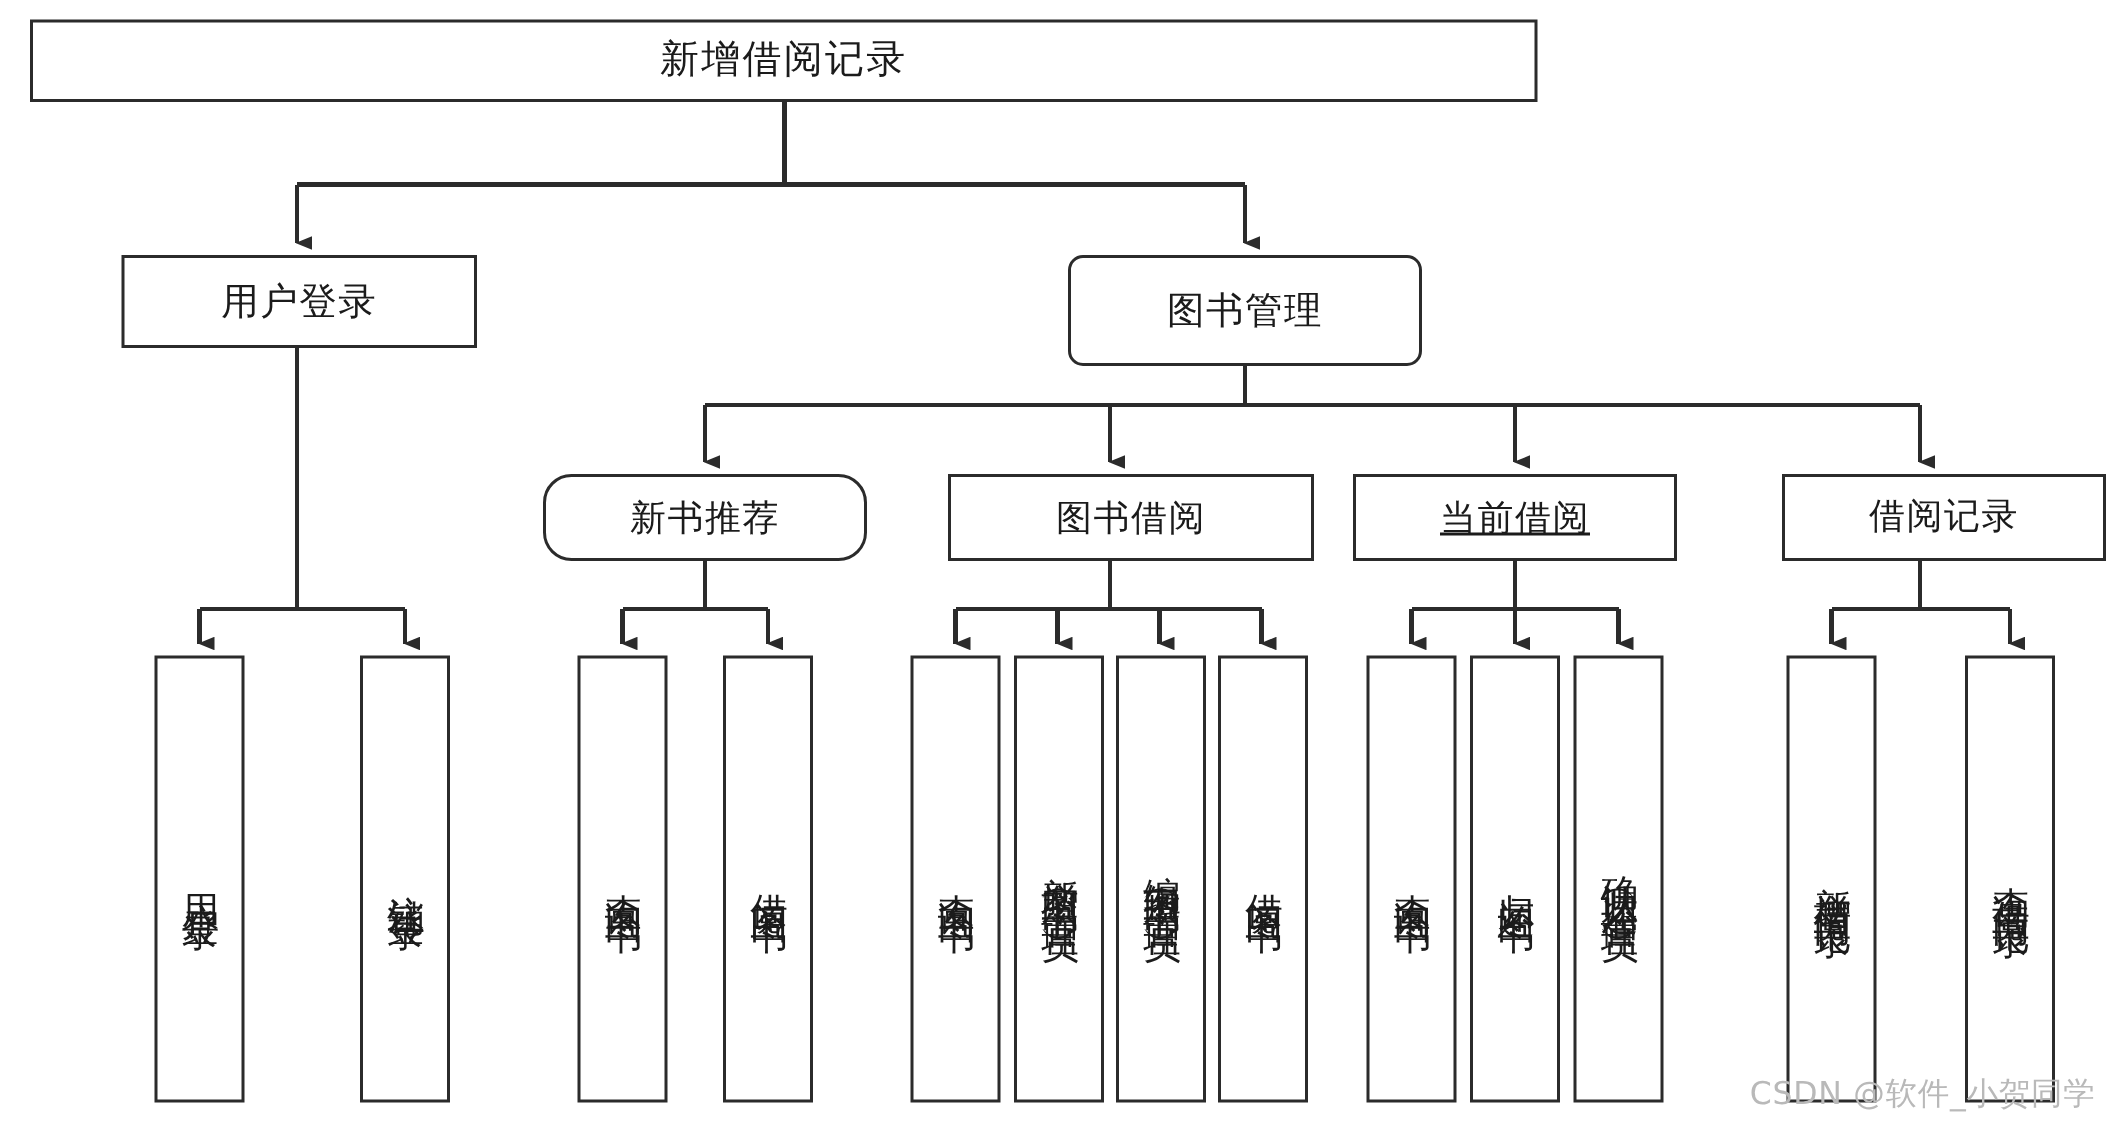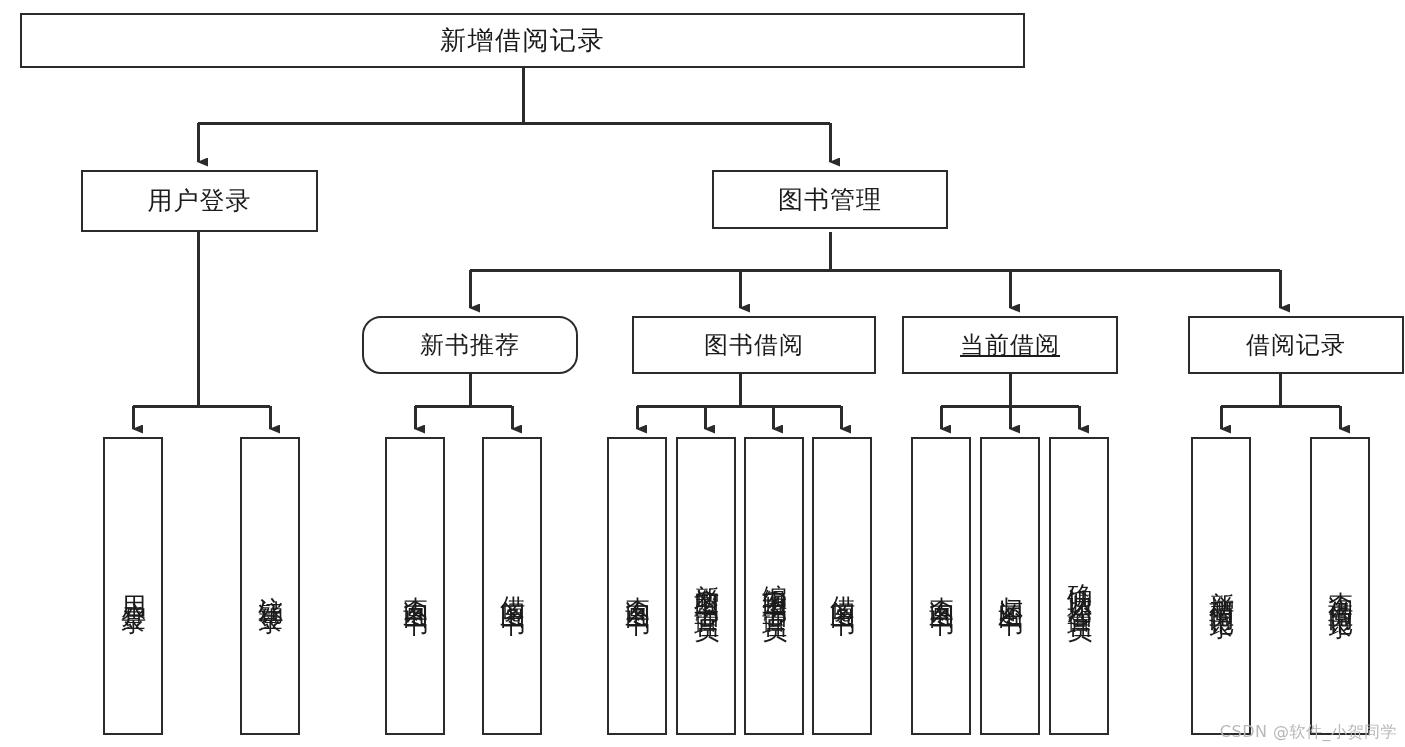--- a/index.html
+++ b/index.html
@@ -67,21 +67,21 @@
     text-orientation: upright;
     font-size: 25px;
     line-height: 1.05;
     letter-spacing: 5px;
     white-space: nowrap;
   }
   .watermark {
     position: absolute;
     right: 8px;
     bottom: 4px;
-    font-size: 16px;
+    font-size: 21px;
     color: #b9b9b9;
     white-space: nowrap;
     letter-spacing: 0.5px;
   }
 </style>
 </head>
 <body>
 
 <div id="diagram-canvas">
 
@@ -137,21 +137,21 @@
   </svg>
 
   <div class="node root horiz" style="left:20px; top:13px; width:1005px; height:55px;">
     <span class="node-label">新增借阅记录</span>
   </div>
 
   <div class="node level2 horiz" style="left:81px; top:170px; width:237px; height:62px;">
     <span class="node-label">用户登录</span>
   </div>
 
-  <div class="node level2 horiz" style="left:712px; top:170px; width:236px; height:59px;">
+  <div class="node level2 horiz" style="left:712px; top:170px; width:236px; height:74px;border-radius:10px;">
     <span class="node-label">图书管理</span>
   </div>
 
   <div class="node level3 horiz" style="left:362px; top:316px; width:216px; height:58px;border-radius:19px;">
     <span class="node-label">新书推荐</span>
   </div>
 
   <div class="node level3 horiz" style="left:632px; top:316px; width:244px; height:58px;">
     <span class="node-label">图书借阅</span>
   </div>

